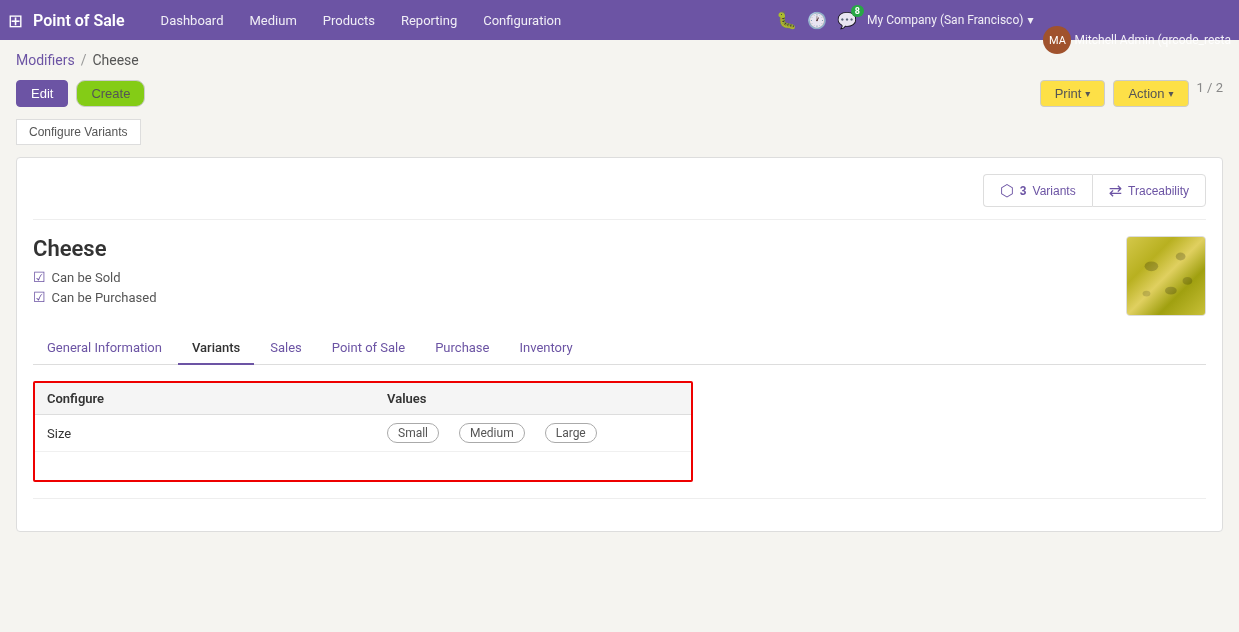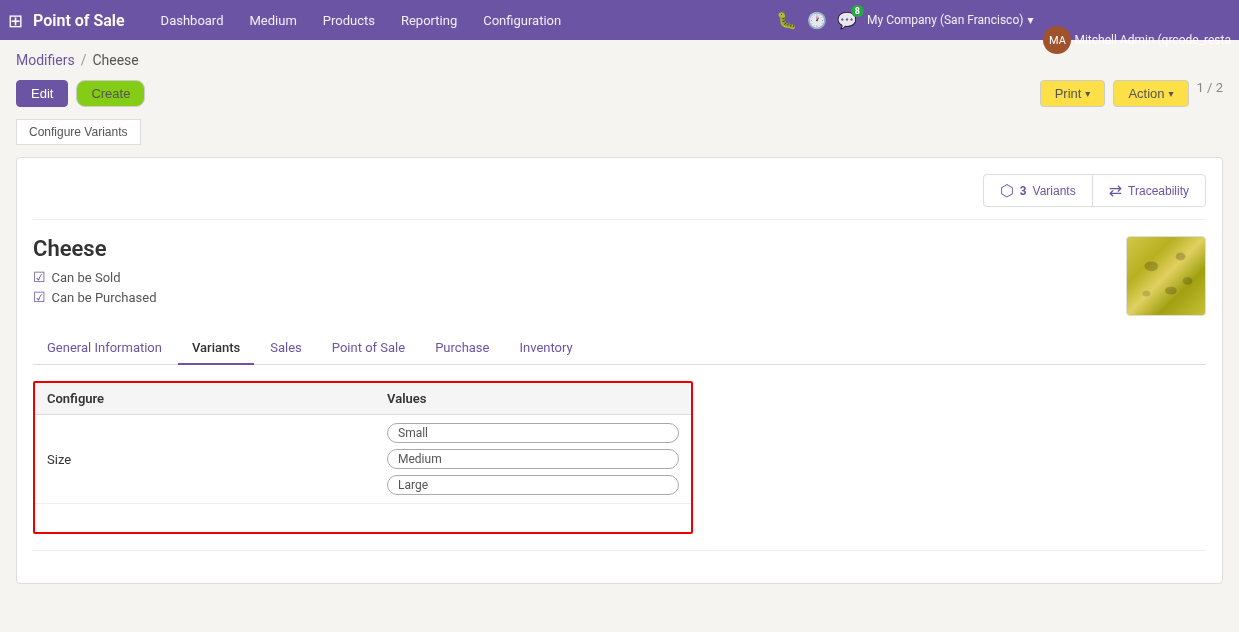--- a/index.html
+++ b/index.html
@@ -194,21 +194,21 @@
     }
     .variants-table td {
       padding: 8px 12px;
       vertical-align: middle;
       font-size: 13px;
       color: #333;
     }
     .variants-table tr:not(:last-child) td { border-bottom: 1px solid #f0f0f0; }
 
     
-    .value-tags { display: flex; gap: 6px; flex-wrap: wrap; flex-direction: column; }
+    .value-tags { display: flex; gap: 20px; flex-wrap: wrap; }
     .value-tag {
       border: 1px solid #aaa;
       border-radius: 12px;
       padding: 2px 10px;
       font-size: 12px;
       color: #555;
       background: white;
     }
 
     

